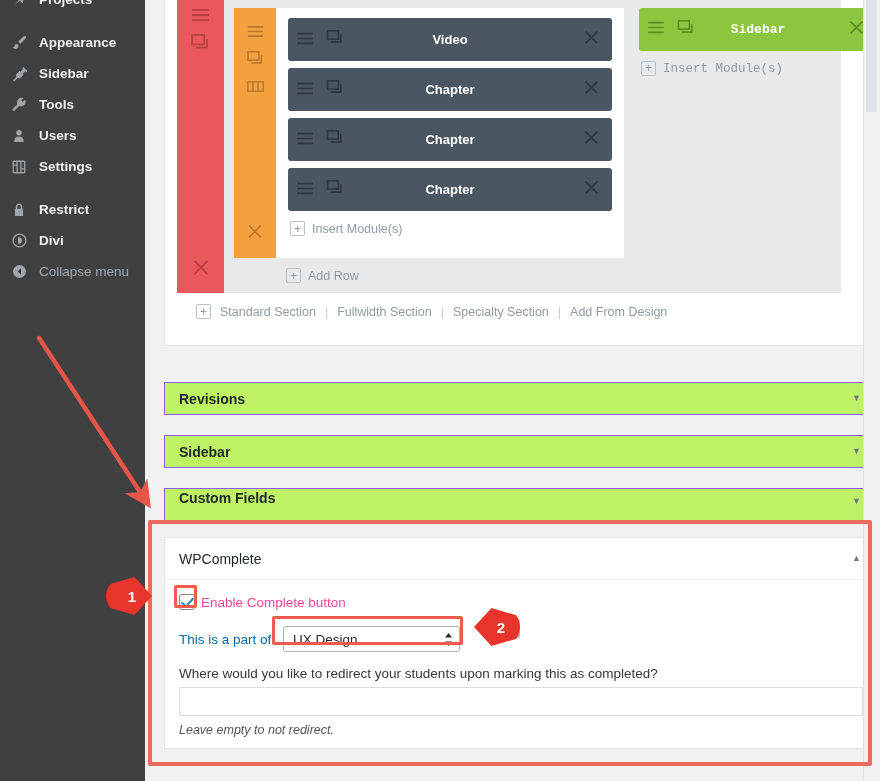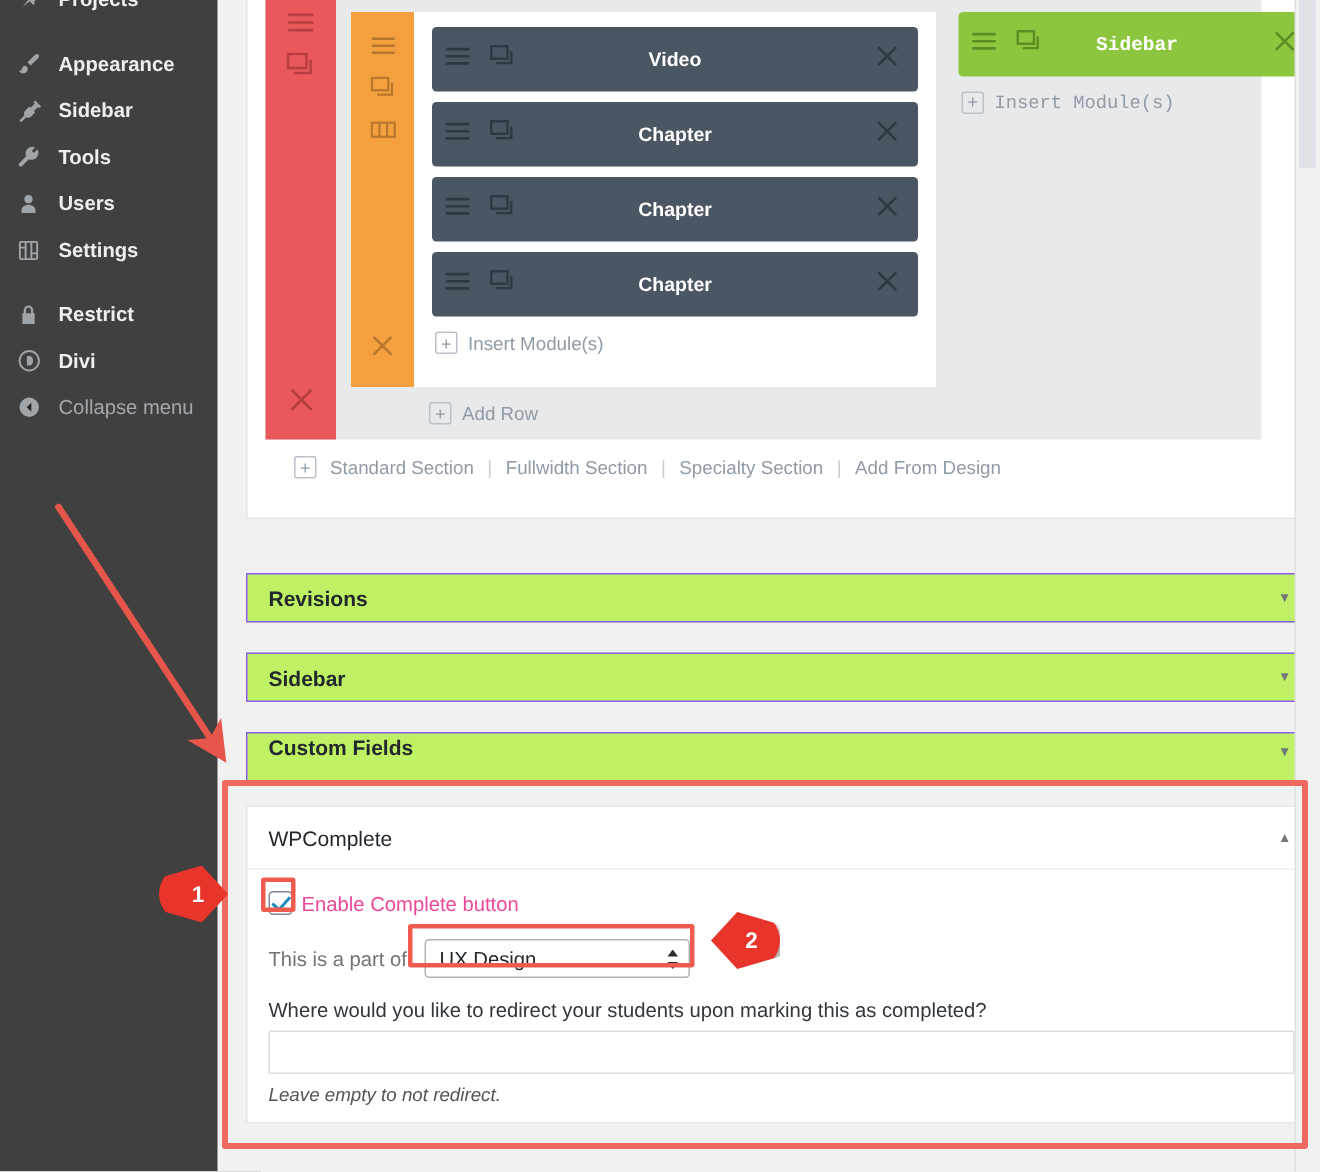--- a/index.html
+++ b/index.html
@@ -139,21 +139,21 @@
     background: #fff; position: relative; margin-right: 6px; flex:0 0 16px;
   }
   .wpc-checkbox::after {
     content: ""; position: absolute; left: 4px; top: 0px;
     width: 5px; height: 10px; border: solid #1e8cbe;
     border-width: 0 2px 2px 0; transform: rotate(42deg);
   }
   .cb-label { font-size: 13.5px; color: #ec4899; }
 
   .row-sel { display:flex; align-items:center; margin-bottom: 14px; }
-  .sel-label { font-size: 13.5px; color:#737373; margin-right: 8px; }
+  .sel-label { font-size: 13.5px; color:#0369a1; margin-right: 8px; }
   .wpc-select {
     width: 177px; height: 26px; border: 1px solid #adb3b8; border-radius: 3px;
     background: #fff; display:flex; align-items:center; padding: 0 6px 0 9px;
     font-size: 13.5px; color: #23282d; position: relative;
   }
   .sel-arrows {
     margin-left: auto; display:flex; flex-direction:column; gap: 2px;
     color: #2c2c2c; font-size: 7px; line-height: 5px;
   }
 

